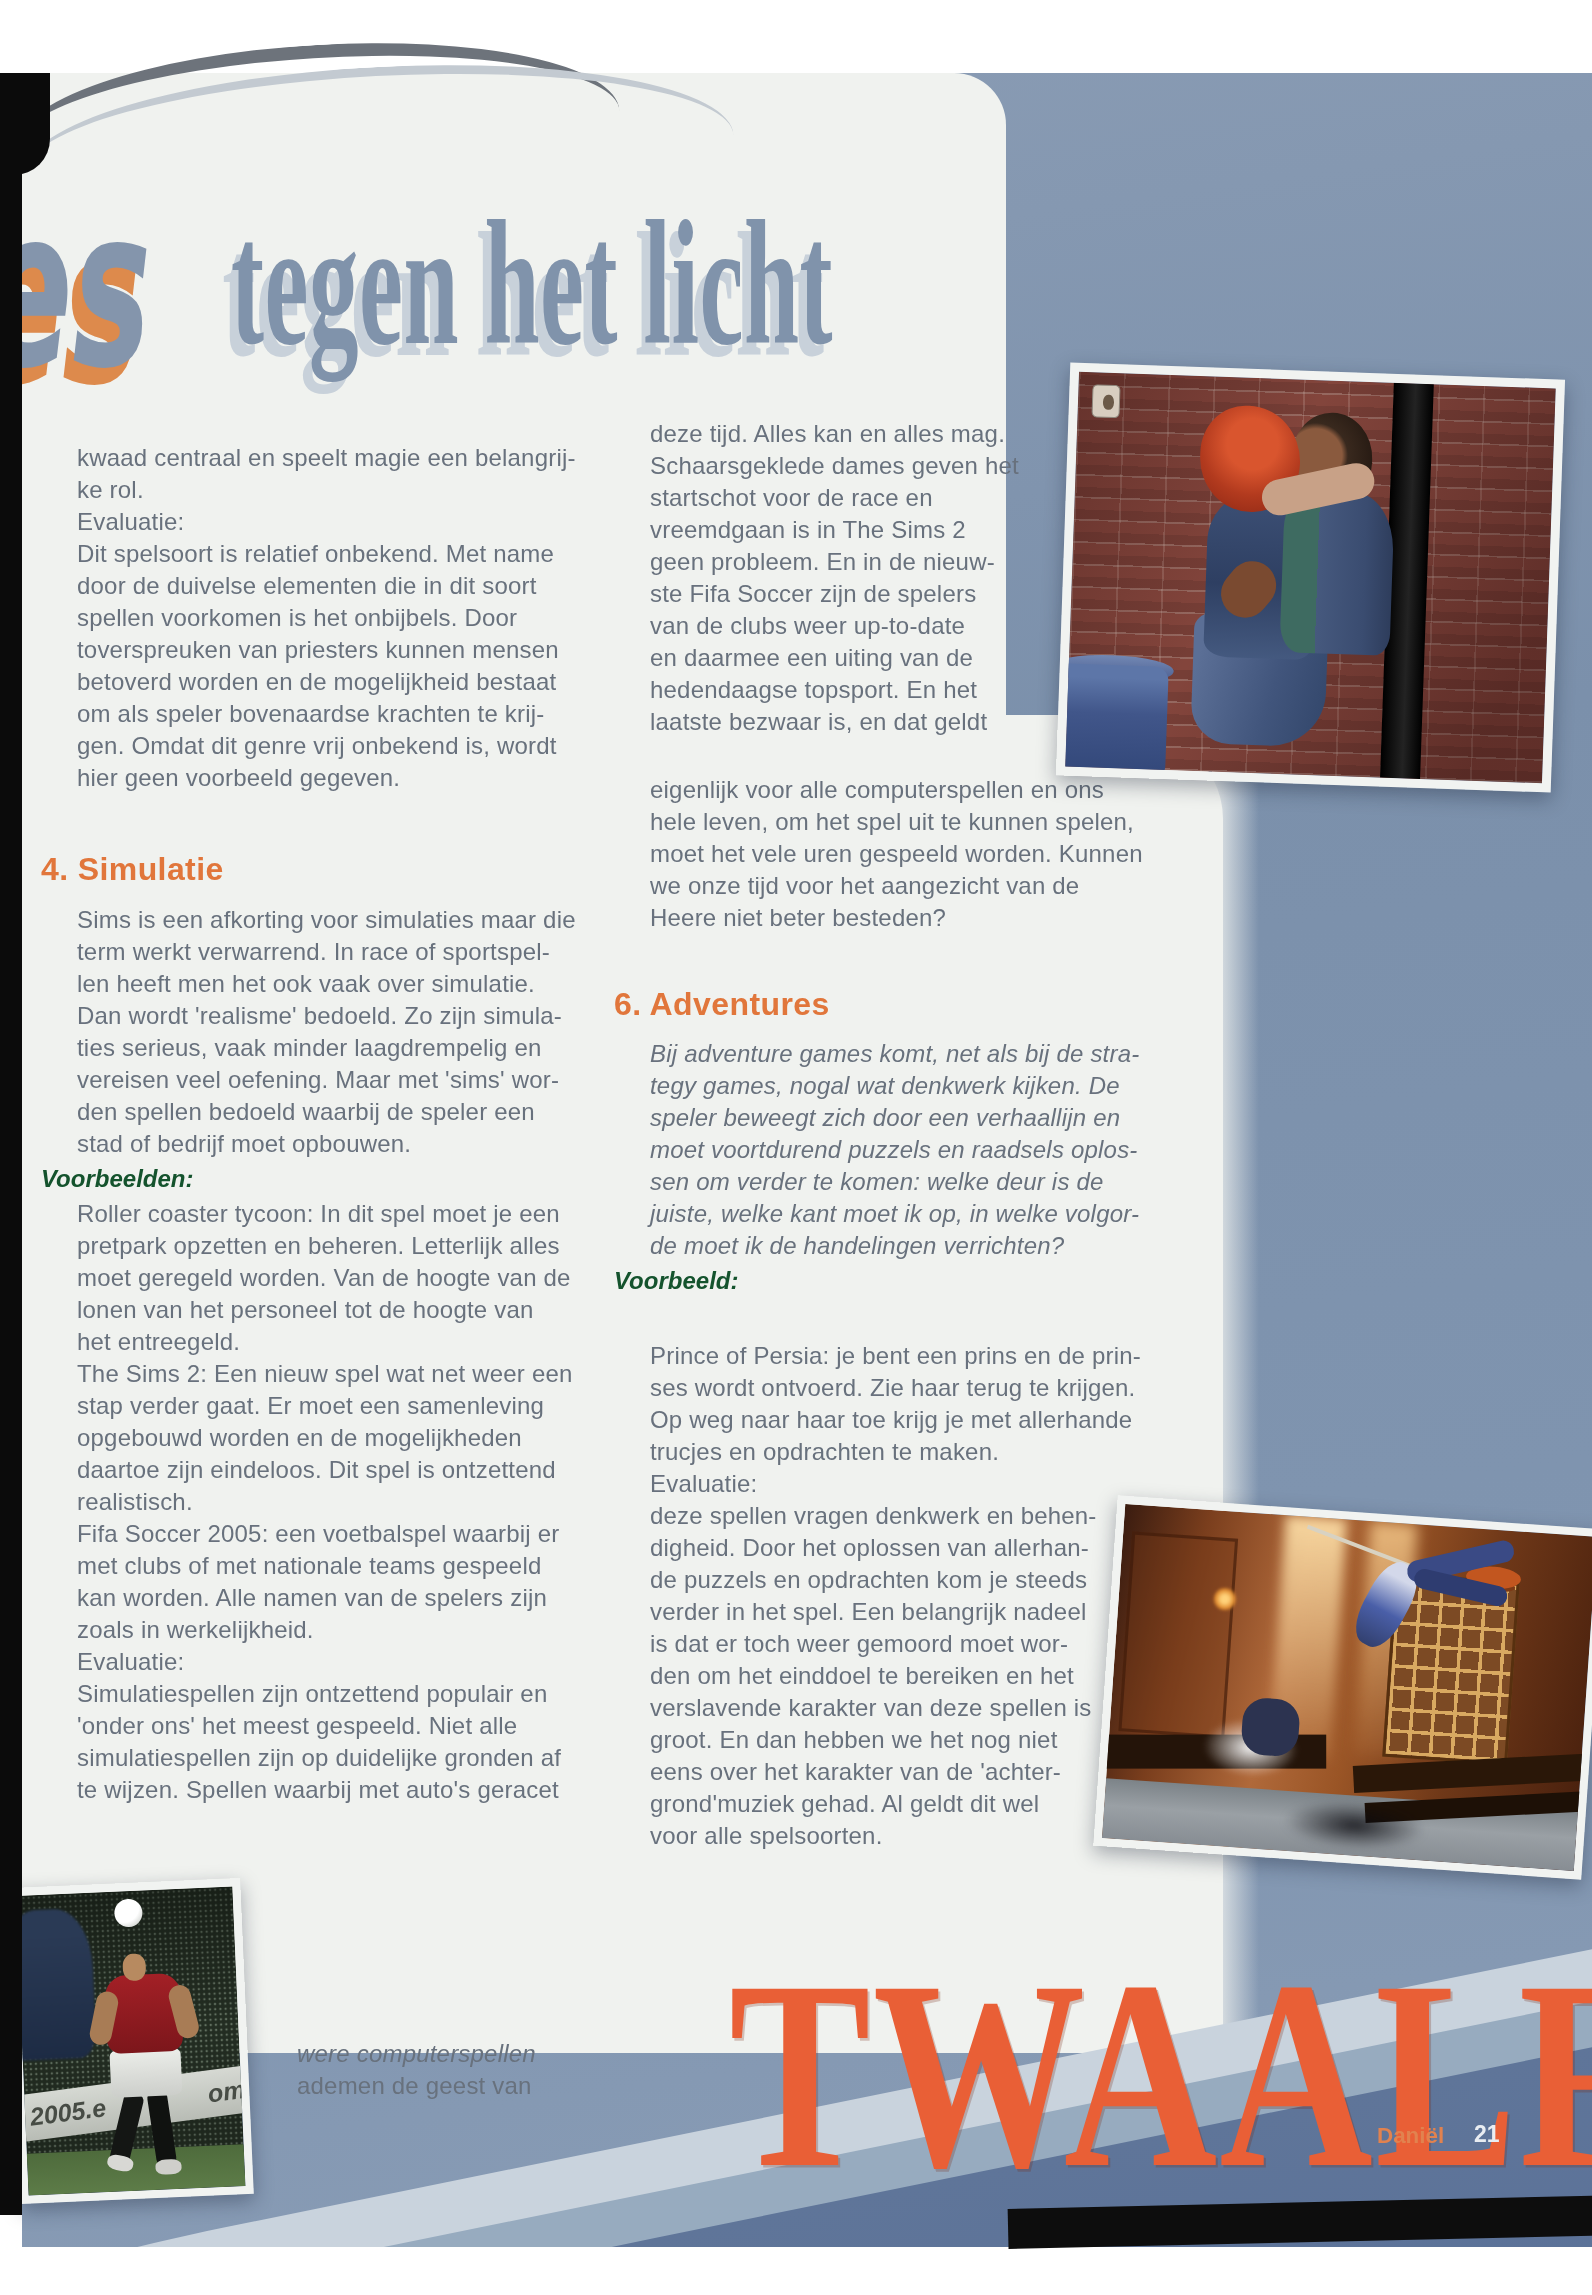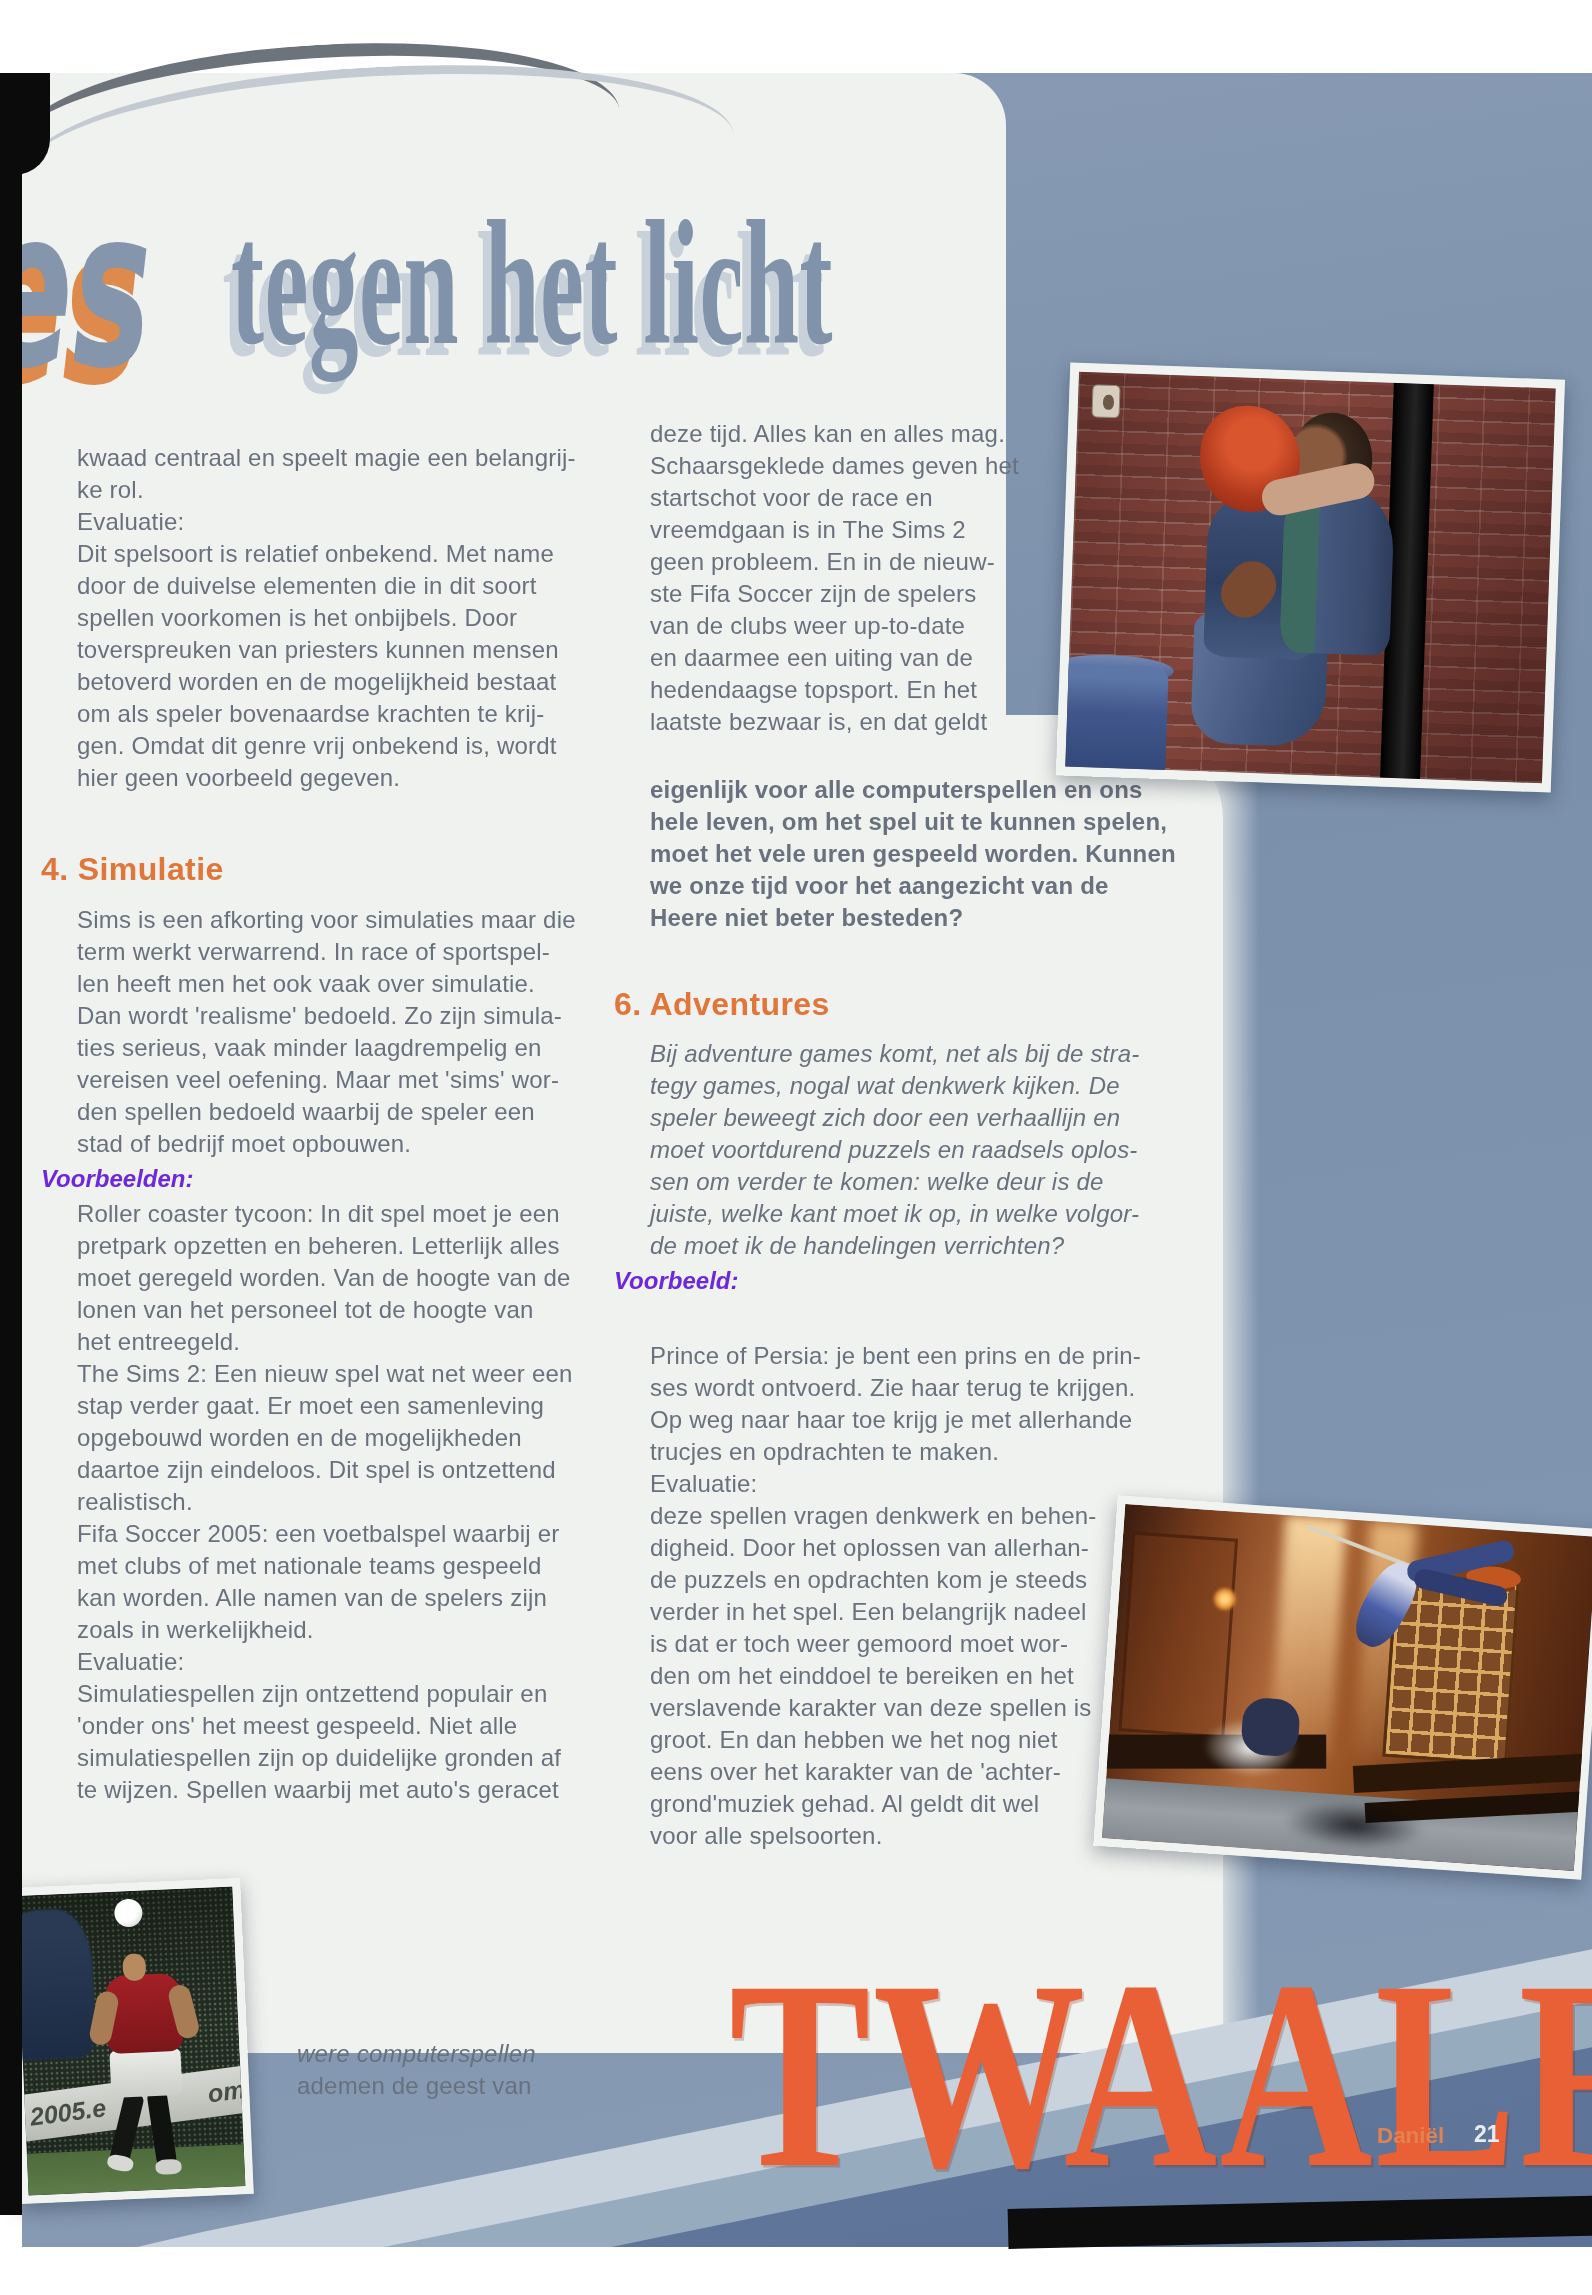--- a/index.html
+++ b/index.html
@@ -33,21 +33,21 @@
       font-size:220px;line-height:1;color:#8495ac;transform:scaleX(0.60);transform-origin:left top;
       text-shadow:-17.3px 17.3px 0 #dd8a4c;}
   .title-main{position:absolute;left:231px;top:173px;z-index:4;
       font-family:"Liberation Serif",serif;font-weight:700;
       font-size:177px;line-height:1.25;color:#8093ab;transform:scaleX(0.56);transform-origin:left top;
       letter-spacing:0.9px;text-shadow:-15.5px 12px 0 #c8d1da;}
 
   
   .txt{position:absolute;z-index:4;white-space:pre-line;color:#68717d;
        font-size:24px;line-height:32px;letter-spacing:0.2px;margin-left:36px;}
-  .lbl{position:absolute;z-index:4;color:#6d28d9;font-weight:bold;font-style:italic;
+  .lbl{position:absolute;z-index:4;color:#14532d;font-weight:bold;font-style:italic;
        font-size:24px;line-height:32px;}
   .heading{position:absolute;z-index:4;color:#e1763b;font-weight:bold;font-size:32px;line-height:1;letter-spacing:0.4px;}
   .ital{font-style:italic;}
 
   
   .band{position:absolute;z-index:4;}
   .band-light{left:-155px;top:2099px;width:2028px;height:62px;background:#c9d3dd;
               transform:rotate(-11.5deg);border-top-left-radius:777px 129px;}
   .band-mid{left:-155px;top:2151px;width:2028px;height:62px;background:#97abbf;
               transform:rotate(-11.5deg);border-top-left-radius:777px 129px;}
@@ -228,21 +228,21 @@
   <div class="txt" style="left:614px;top:418px;width:414px;">deze tijd. Alles kan en alles mag.
 Schaarsgeklede dames geven het
 startschot voor de race en
 vreemdgaan is in The Sims 2
 geen probleem. En in de nieuw-
 ste Fifa Soccer zijn de spelers
 van de clubs weer up-to-date
 en daarmee een uiting van de
 hedendaagse topsport. En het
 laatste bezwaar is, en dat geldt</div>
-  <div class="txt" style="left:614px;top:774px;width:570px;font-weight:bold;">eigenlijk voor alle computerspellen en ons
+  <div class="txt" style="left:614px;top:774px;width:570px;">eigenlijk voor alle computerspellen en ons
 hele leven, om het spel uit te kunnen spelen,
 moet het vele uren gespeeld worden. Kunnen
 we onze tijd voor het aangezicht van de
 Heere niet beter besteden?</div>
   <div class="heading" style="left:614px;top:988px;">6. Adventures</div>
   <div class="txt" style="left:614px;top:1038px;width:570px;font-style:italic;">Bij adventure games komt, net als bij de stra-
 tegy games, nogal wat denkwerk kijken. De
 speler beweegt zich door een verhaallijn en
 moet voortdurend puzzels en raadsels oplos-
 sen om verder te komen: welke deur is de

